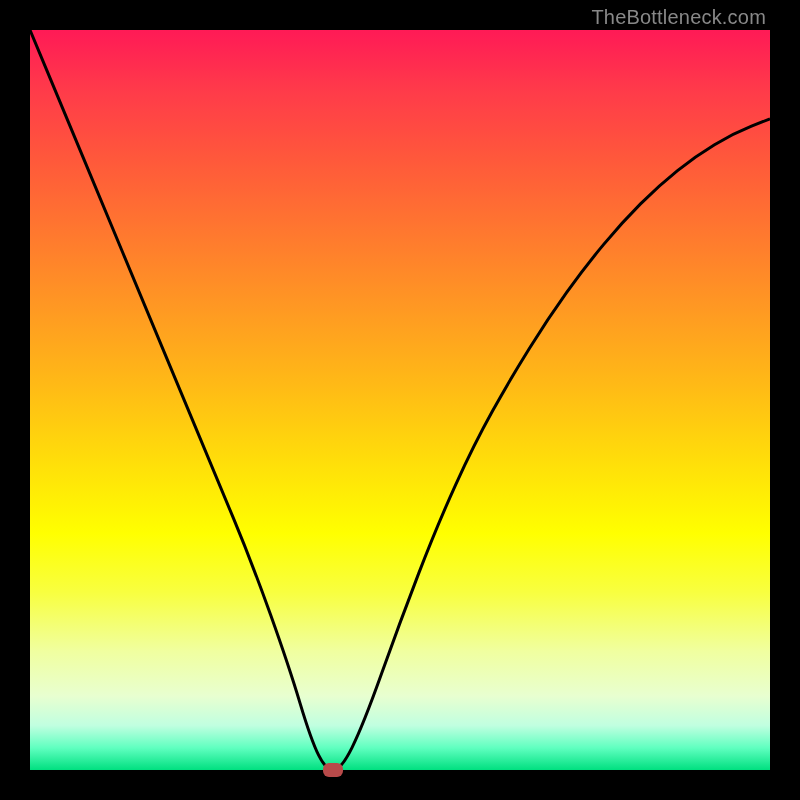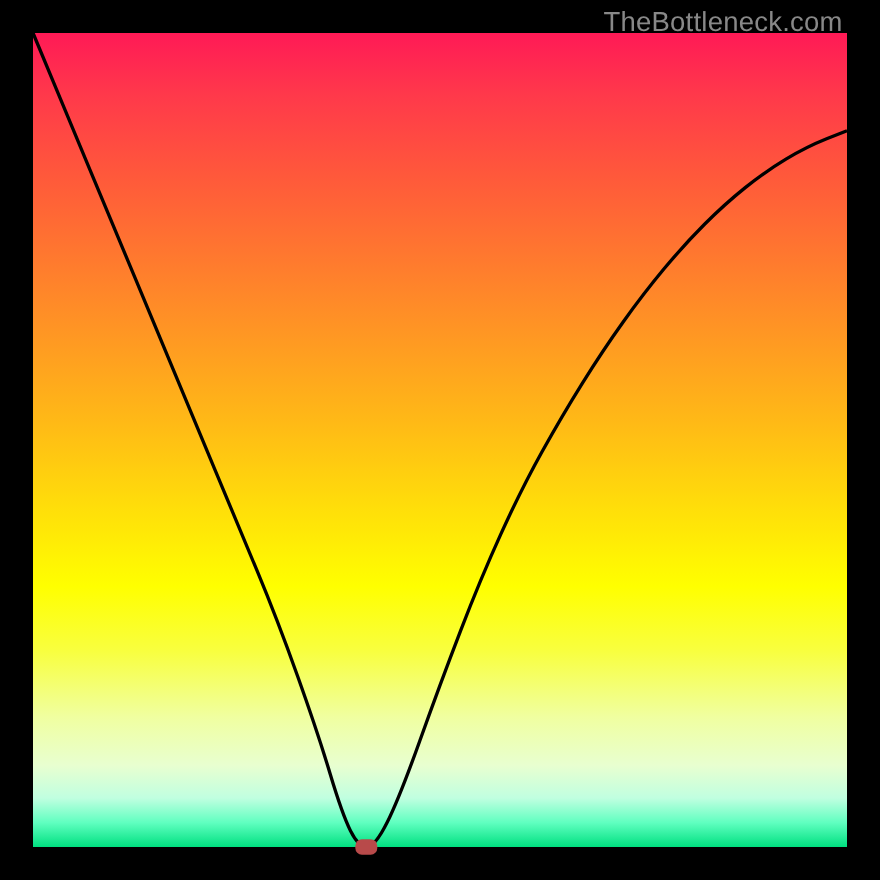--- a/index.html
+++ b/index.html
@@ -40,21 +40,21 @@
       #c0ffe0 94%,
       #60ffc0 97%,
       #00e080 100%
     );
   }
   .watermark {
     position: absolute;
     top: 6px;
     right: 34px;
     color: #888;
-    font-size: 25px;
+    font-size: 20px;
     font-weight: 500;
     letter-spacing: 0.2px;
   }
   svg.curve {
     position: absolute;
     top: 30px;
     left: 30px;
     width: 740px;
     height: 740px;
     overflow: visible;

